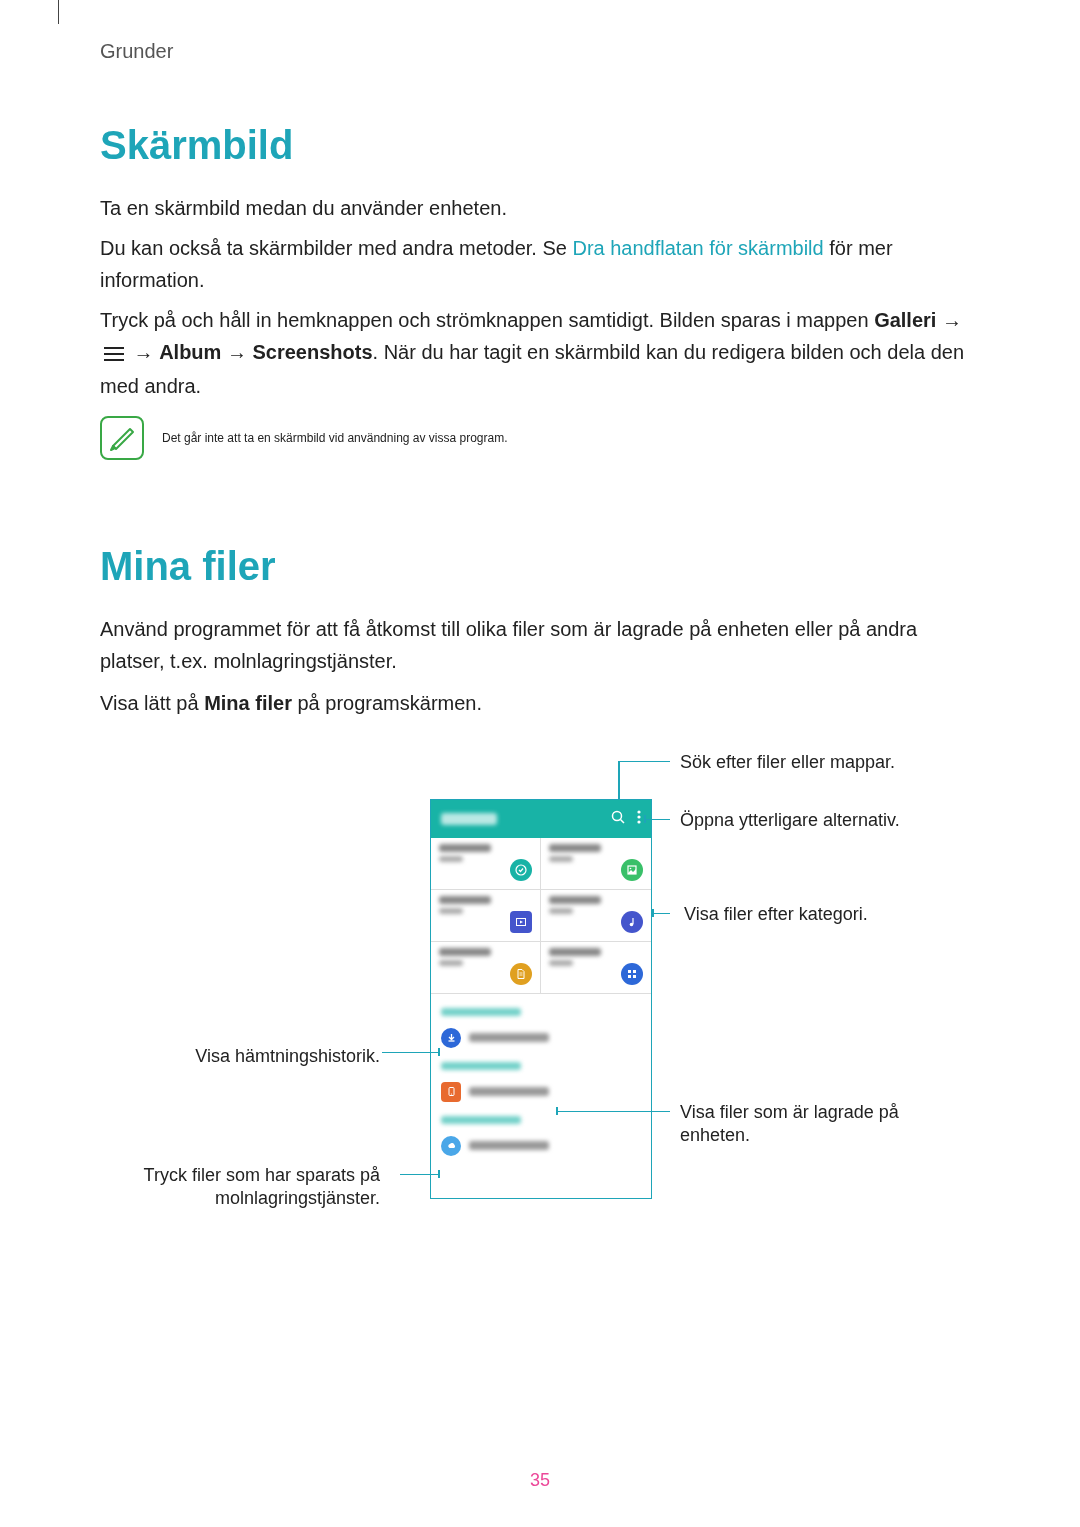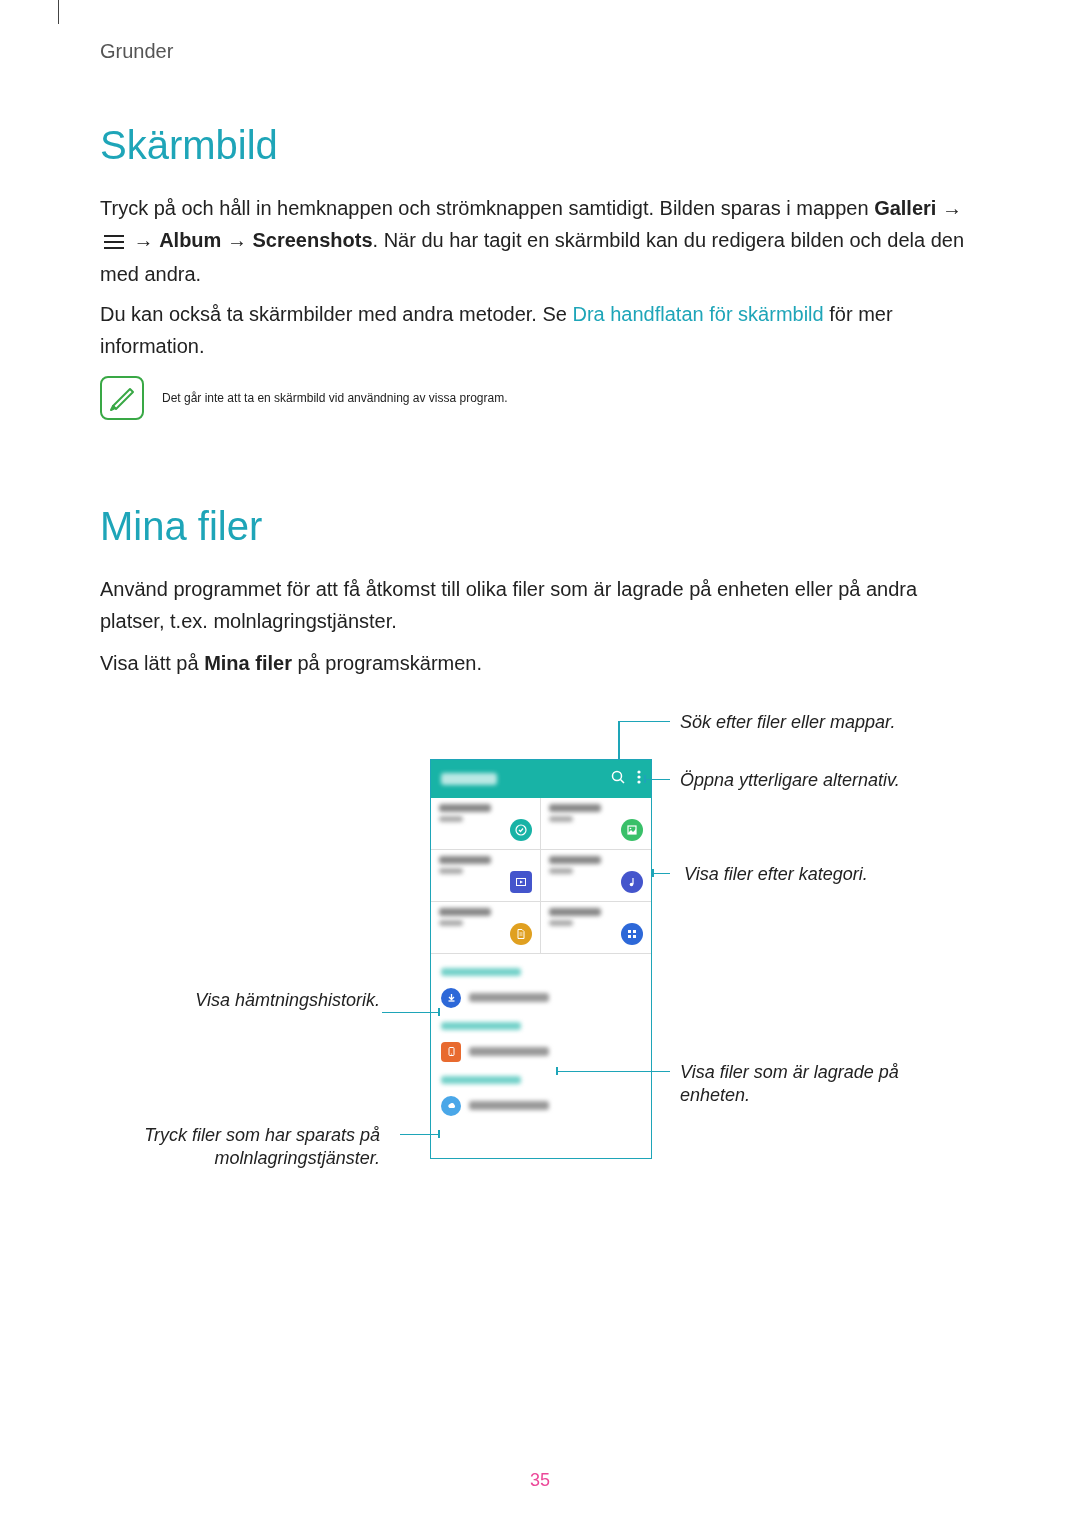--- a/index.html
+++ b/index.html
@@ -24,21 +24,21 @@
     height: 24px;
     border-left: 1.5px solid #444;
   }
   .breadcrumb {
     font-size: 20px;
     color: #555;
     margin-bottom: 60px;
   }
   h1 {
     font-size: 40px;
-    font-weight: 400;
+    font-weight: 700;
     color: #1ea5b8;
     margin-bottom: 24px;
   }
   p.body {
     font-size: 20px;
     line-height: 1.6;
     color: #222;
     margin-bottom: 8px;
   }
   .bold { font-weight: 700; }
@@ -168,21 +168,20 @@
   .li-dev { background: #e86a2f; border-radius: 4px; }
   .li-cloud { background: #4aa7e8; }
   .list-blur { width: 80px; height: 9px; background: #999; filter: blur(2px); border-radius: 3px; }
 
   
   .callout {
     position: absolute;
     font-size: 18px;
     color: #222;
     line-height: 1.3;
-    font-style: italic;
   }
   .callout-left { text-align: right; width: 250px; }
   .callout-right { text-align: left; width: 250px; }
   .c-line {
     position: absolute;
     background: #1ea5b8;
     height: 1.5px;
   }
   .c-line-v {
     position: absolute;
@@ -208,31 +207,32 @@
 </head>
 <body>
 
 <div class="page">
   <div class="top-rule"></div>
 
   <div class="breadcrumb">Grunder</div>
 
   <h1>Skärmbild</h1>
 
+  <p class="body">Ta en skärmbild medan du använder enheten.</p>
+
+  <p class="body">
+    <span>Du kan också ta skärmbilder med andra metoder. Se </span><span class="link">Dra handflatan för skärmbild</span><span> för mer information.</span>
+  </p>
 
   <p class="body">
     <span>Tryck på och håll in hemknappen och strömknappen samtidigt. Bilden sparas i mappen </span><span class="bold">Galleri</span><span class="arrow"> → </span><span class="hamburger-icon"><svg width="20" height="14" viewBox="0 0 20 14">
           <line x1="0" y1="1" x2="20" y2="1" stroke="#222" stroke-width="2"></line>
           <line x1="0" y1="7" x2="20" y2="7" stroke="#222" stroke-width="2"></line>
           <line x1="0" y1="13" x2="20" y2="13" stroke="#222" stroke-width="2"></line>
         </svg></span><span class="arrow"> → </span><span class="bold">Album</span><span class="arrow"> → </span><span class="bold">Screenshots</span><span>. När du har tagit en skärmbild kan du redigera bilden och dela den med andra.</span>
-  </p>
-
-  <p class="body">
-    <span>Du kan också ta skärmbilder med andra metoder. Se </span><span class="link">Dra handflatan för skärmbild</span><span> för mer information.</span>
   </p>
 
   <div class="note-row">
     <div class="note-icon">
       <svg width="28" height="28" viewBox="0 0 28 28">
           <path d="M5 22 L22 5 L25 8 L8 25 Z" fill="none" stroke="#39a845" stroke-width="2" stroke-linejoin="round"></path>
           <path d="M5 22 L3 26 L7 24 Z" fill="none" stroke="#39a845" stroke-width="2" stroke-linejoin="round"></path>
         </svg>
     </div>
     <div class="note-text">Det går inte att ta en skärmbild vid användning av vissa program.</div>
@@ -379,21 +379,21 @@
     <div class="c-line" style="left:502px; top:164px; width:18px;"></div>
     <div class="c-tick" style="left:502px; top:160px; height:8px;"></div>
     <div class="callout callout-right" style="left:534px; top:154px;">Visa filer efter kategori.</div>
 
     <div class="c-line" style="left:406px; top:362px; width:114px;"></div>
     <div class="c-tick" style="left:406px; top:358px;"></div>
     <div class="callout callout-right" style="left:530px; top:352px;">Visa filer som är lagrade på enheten.</div>
 
     <div class="c-line" style="left:232px; top:303px; width:56px;"></div>
     <div class="c-tick" style="left:288px; top:299px;"></div>
-    <div class="callout callout-left" style="left:-20px; top:280px;">Visa hämtningshistorik.</div>
+    <div class="callout callout-left" style="left:-20px; top:296px;">Visa hämtningshistorik.</div>
 
     <div class="c-line" style="left:250px; top:425px; width:38px;"></div>
     <div class="c-tick" style="left:288px; top:421px;"></div>
     <div class="callout callout-left" style="left:-20px; top:415px;">Tryck filer som har sparats på molnlagringstjänster.</div>
 
   </div>
 
   <div class="page-number">35</div>
 </div>
 

